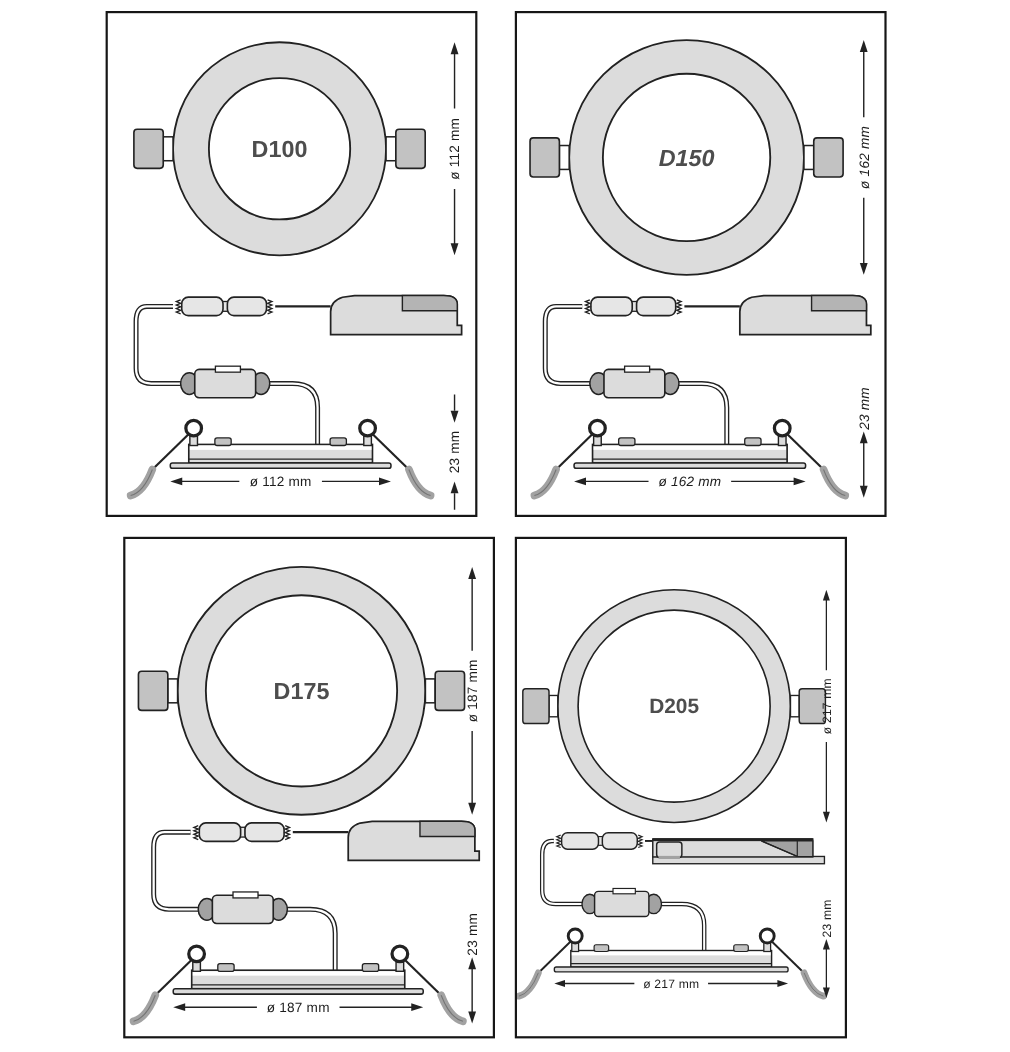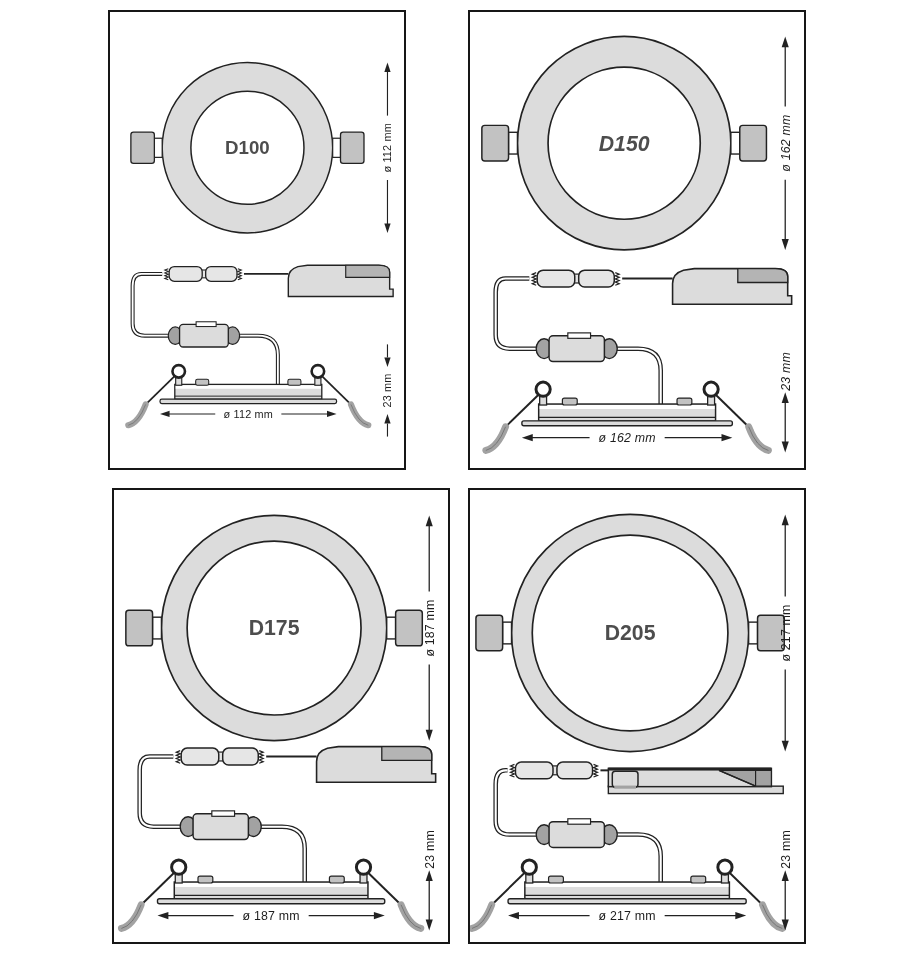--- a/index.html
+++ b/index.html
@@ -1,22 +1,22 @@
 <!DOCTYPE html>
 <html><head>
 <meta charset="utf-8">
 <style>
   html,body{margin:0;padding:0;background:#ffffff;}
   .sheet{position:relative;width:918px;height:956px;background:#ffffff;overflow:hidden;
          font-family:"Liberation Sans",sans-serif;}
   .panel{position:absolute;box-sizing:border-box;border:2px solid #161616;background:#ffffff;margin:0;}
-  #p0{left:108px;top:10px;width:298px;height:460px;}
+  #p0{left:96px;top:10px;width:338px;height:460px;}
   #p1{left:468px;top:10px;width:338px;height:460px;font-style:italic;}
   #p2{left:112px;top:488px;width:338px;height:456px;}
-  #p3{left:468px;top:488px;width:338px;height:456px;}
+  #p3{left:468px;top:488px;width:302px;height:456px;}
   .panel svg{display:block;width:100%;height:100%;}
   text{font-family:"Liberation Sans",sans-serif;}
   .label{font-size:21.5px;font-weight:bold;}
   .dim{font-size:12.5px;letter-spacing:0.2px;}
 </style>
 </head>
 <body>
 
 <div class="sheet">
   <figure class="panel" id="p0">

